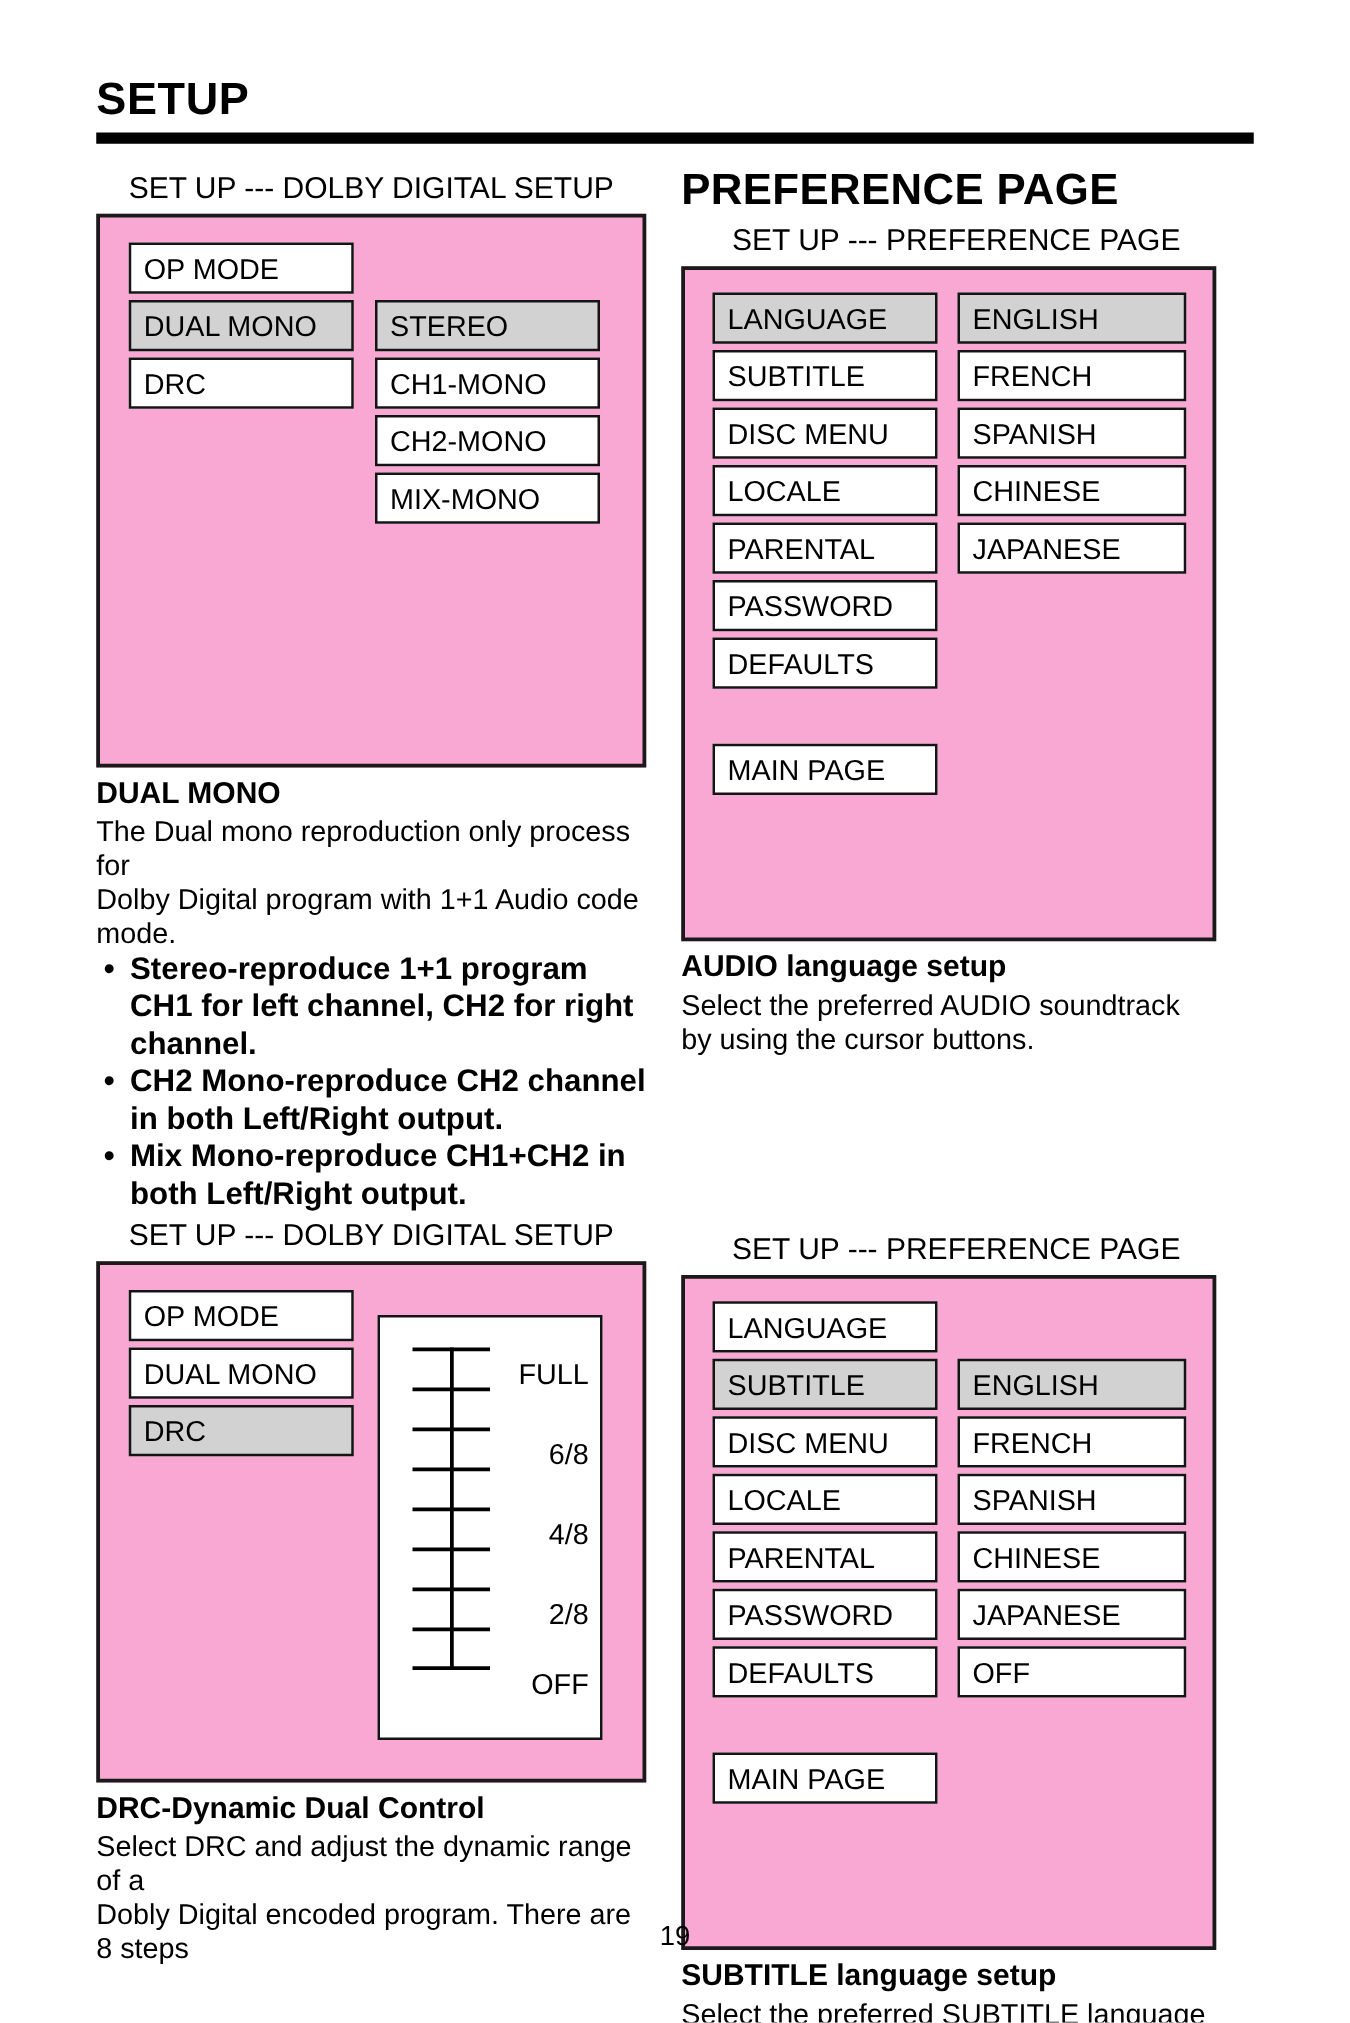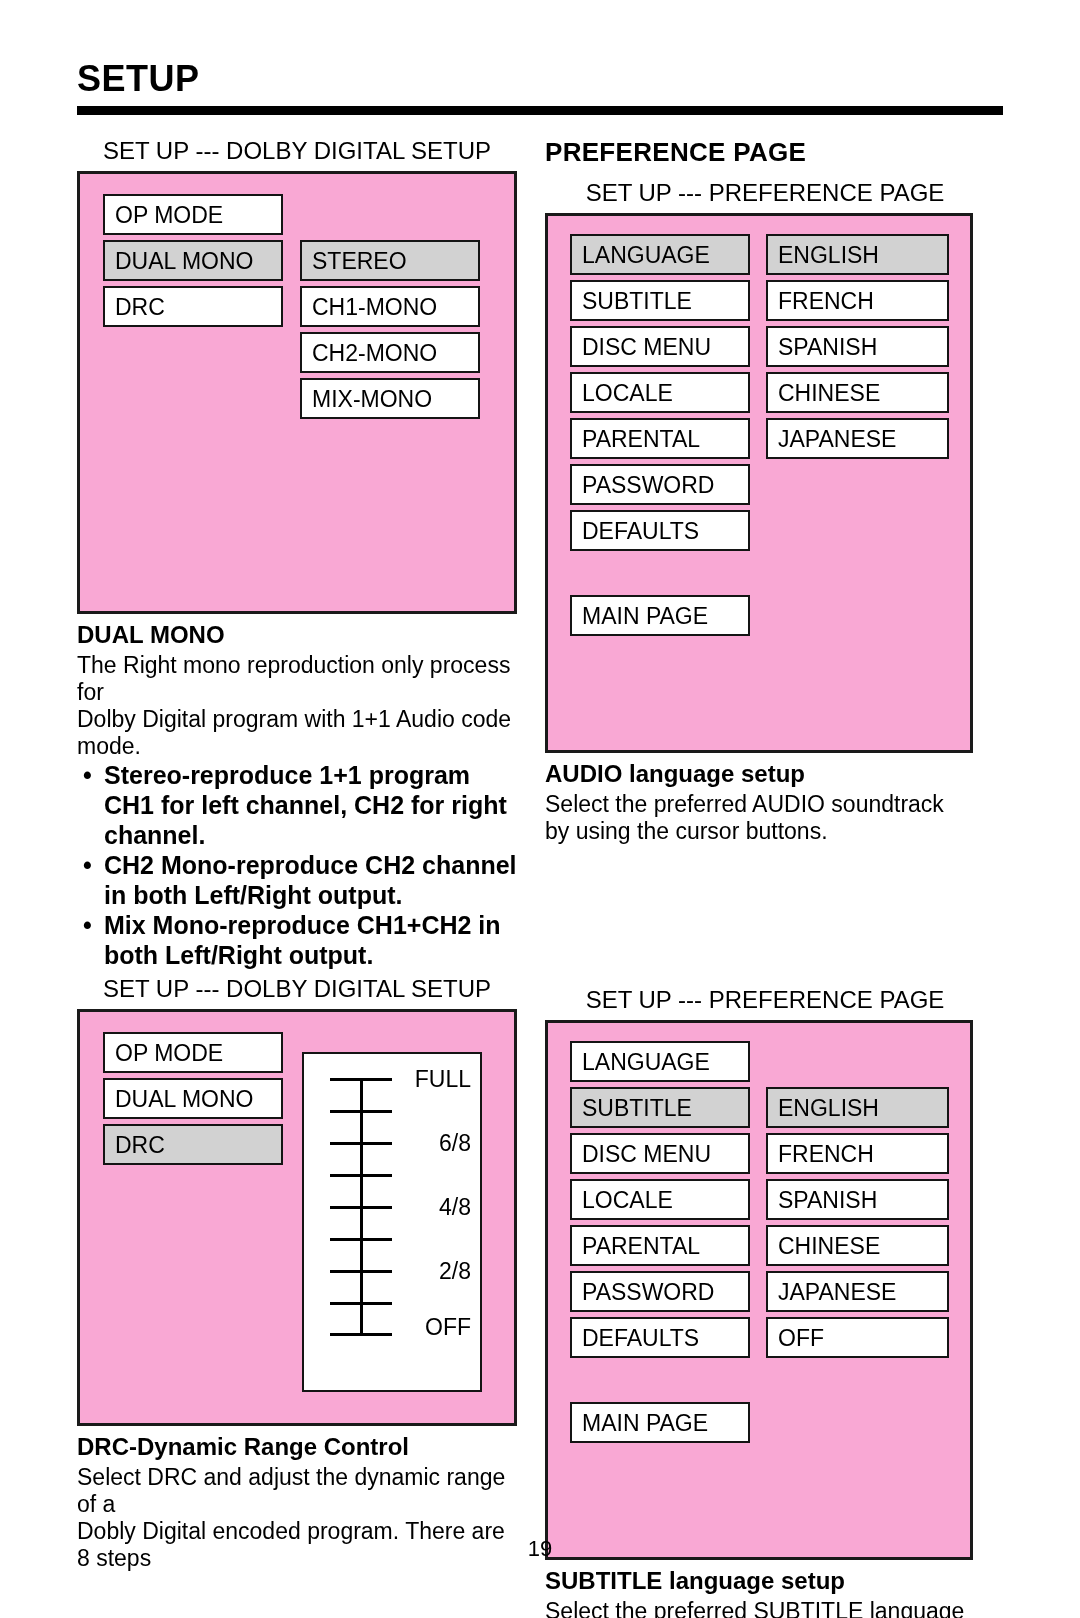--- a/index.html
+++ b/index.html
@@ -53,21 +53,21 @@
   }
   .col-right {
     position: absolute;
     left: 545px;
     top: 136px;
     width: 440px;
   }
 
   
   .section-heading {
-    font-size: 26px;
+    font-size: 35px;
     font-weight: bold;
     letter-spacing: 0.3px;
     margin: 0 0 10px 0;
     line-height: 32px;
   }
 
   
   .screen-caption {
     font-size: 24px;
     line-height: 30px;
@@ -163,20 +163,21 @@
     top: 14px;
     width: 80px;
     height: 258px;
   }
   .drc-label {
     position: absolute;
     right: 8px;
     font-size: 23px;
     line-height: 23px;
     white-space: nowrap;
+    margin-top: 20px;
   }
 
   
   .body-heading {
     font-size: 24px;
     font-weight: bold;
     line-height: 30px;
     margin: 6px 0 2px 0;
   }
   .body-text {
@@ -240,21 +241,21 @@
         <div class="menu-col dolby-right-col">
           <div class="menu-item selected">STEREO</div>
           <div class="menu-item">CH1-MONO</div>
           <div class="menu-item">CH2-MONO</div>
           <div class="menu-item">MIX-MONO</div>
         </div>
       </div>
     </div>
 
     <div class="body-heading">DUAL MONO</div>
-    <div class="body-text">The Right mono reproduction only process for</div>
+    <div class="body-text">The Dual mono reproduction only process for</div>
     <div class="body-text">Dolby Digital program with 1+1 Audio code mode.</div>
     <ul class="bullet-list">
       <li>Stereo-reproduce 1+1 program CH1 for left channel, CH2 for right channel.</li>
       <li>CH2 Mono-reproduce CH2 channel in both Left/Right output.</li>
       <li>Mix Mono-reproduce CH1+CH2 in both Left/Right output.</li>
     </ul>
 
     <div class="screen-caption" style="margin-top:4px;">SET UP --- DOLBY DIGITAL SETUP</div>
 
     <div class="screen-frame dolby-2">
@@ -282,21 +283,21 @@
             <div class="drc-label" style="top:0px;">FULL</div>
             <div class="drc-label" style="top:64px;">6/8</div>
             <div class="drc-label" style="top:128px;">4/8</div>
             <div class="drc-label" style="top:192px;">2/8</div>
             <div class="drc-label" style="top:248px;">OFF</div>
           </div>
         </div>
       </div>
     </div>
 
-    <div class="body-heading">DRC-Dynamic Range Control</div>
+    <div class="body-heading">DRC-Dynamic Dual Control</div>
     <div class="body-text">Select DRC and adjust the dynamic range of a</div>
     <div class="body-text">Dobly Digital encoded program.  There are 8 steps</div>
 
   </div>
 
   <div class="col-right">
 
     <div class="section-heading">PREFERENCE PAGE</div>
 
     <div class="screen-caption">SET UP --- PREFERENCE PAGE</div>

